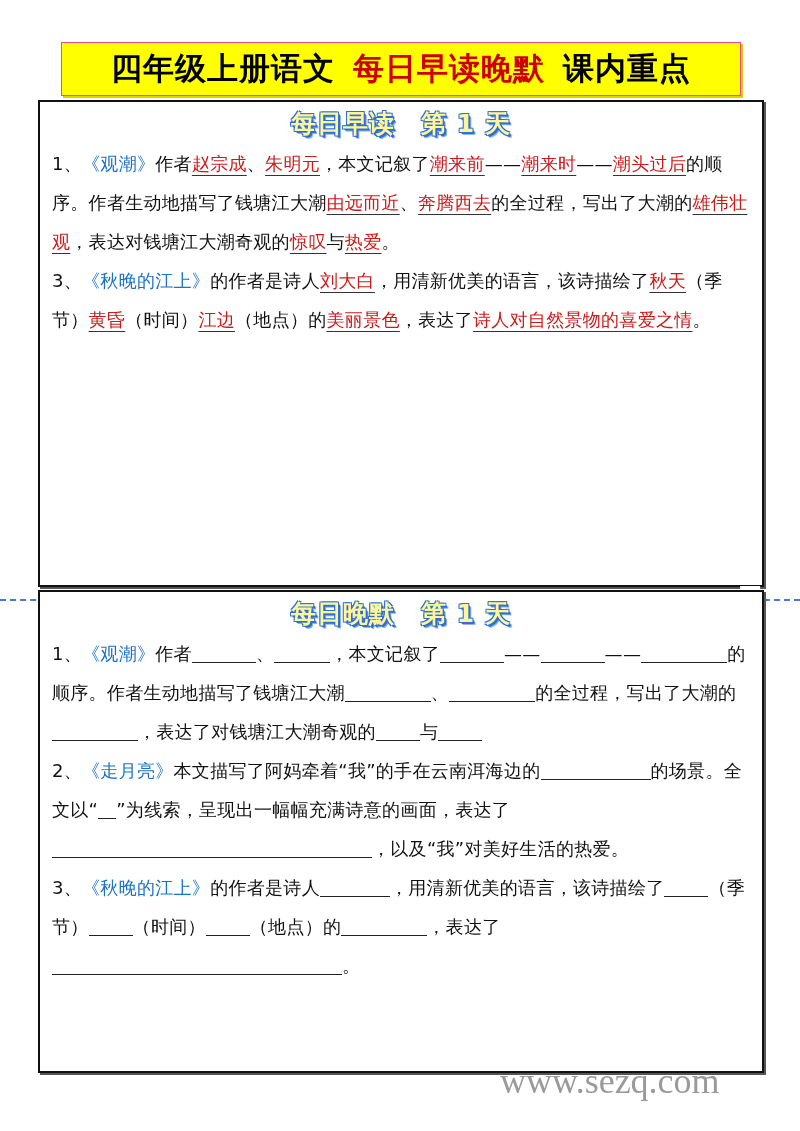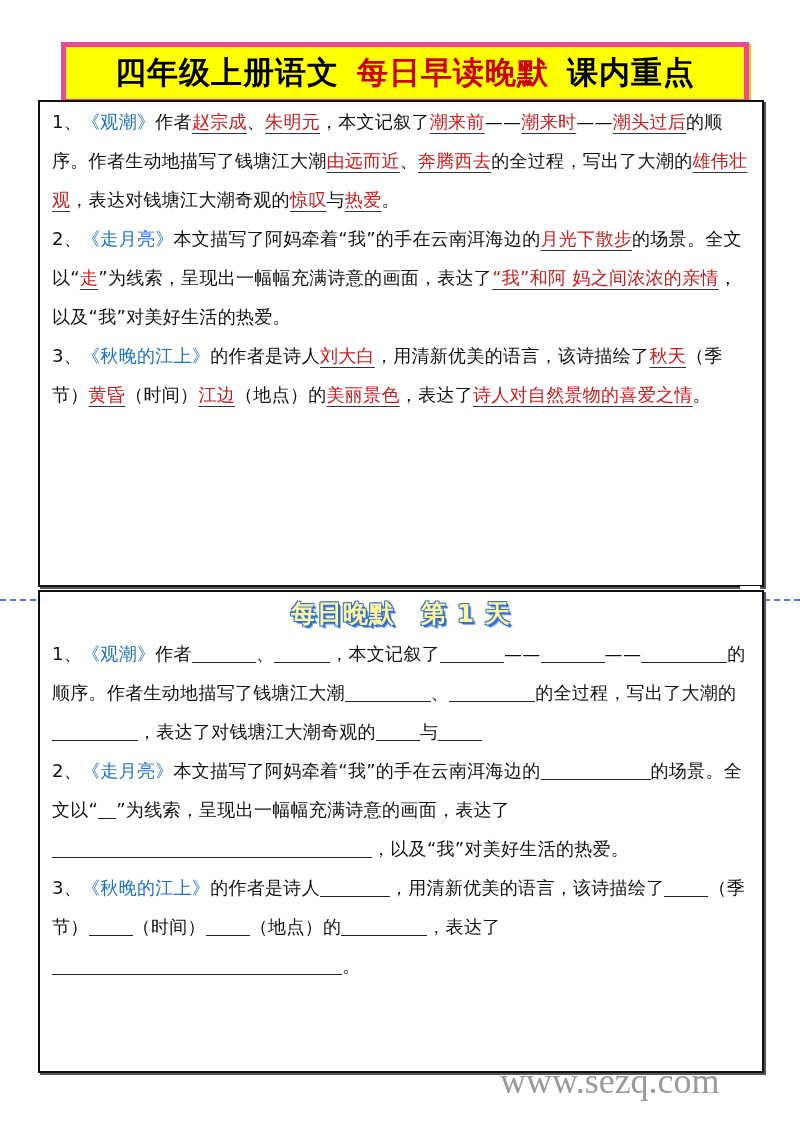--- a/index.html
+++ b/index.html
@@ -1,20 +1,20 @@
 <!DOCTYPE html>
 <html><head>
 <meta charset="utf-8">
 <style>
   html, body { margin:0; padding:0; background:#ffffff; }
   body { width:800px; height:1131px; position:relative; overflow:hidden;
          font-family:"DejaVu Sans", "Liberation Sans", sans-serif; color:#111; }
 
   .title-bar { position:absolute; left:61px; top:42px; width:678px; height:52px;
-    background:#ffff00; border:5px solid #ec4899; box-shadow:2px 2px 0 #e0d000;
+    background:#ffff00; border:1px solid #ec4899; box-shadow:2px 2px 0 #e0d000;
     display:flex; align-items:center; justify-content:center; white-space:nowrap;
     font-family:"DejaVu Serif", "Liberation Serif", serif; font-weight:bold; font-size:31px; letter-spacing:1px; }
   .title-bar .t-black { color:#000; }
   .title-bar .t-red { color:#cc0000; margin:10px 18px; }
 
   .box { position:absolute; left:38px; width:722px; border:2px solid #111;
          box-shadow:2px 2px 0 #555; background:#fff; }
   .box1 { top:100px; height:483px; }
   .box2 { top:590px; height:479px; }
 
@@ -44,23 +44,25 @@
 </head>
 <body>
 
 <div class="title-bar">
   <span class="t-black">四年级上册语文</span>
   <span class="t-red">每日早读晚默</span>
   <span class="t-black">课内重点</span>
 </div>
 
 <div class="box box1">
+  <div class="badge">
+    <span>每日早读</span><span class="gap"></span><span>第 1 天</span>
+  </div>
   <div>
       <div class="para"><span class="seg-plain">1、</span><span class="seg-title">《观潮》</span><span class="seg-plain">作者</span><span class="seg-ans">赵宗成</span><span class="seg-plain">、</span><span class="seg-ans">朱明元</span><span class="seg-plain">，本文记叙了</span><span class="seg-ans">潮来前</span><span class="seg-plain">——</span><span class="seg-ans">潮来时</span><span class="seg-plain">——</span><span class="seg-ans">潮头过后</span><span class="seg-plain">的顺序。作者生动地描写了钱塘江大潮</span><span class="seg-ans">由远而近</span><span class="seg-plain">、</span><span class="seg-ans">奔腾西去</span><span class="seg-plain">的全过程，写出了大潮的</span><span class="seg-ans">雄伟壮观</span><span class="seg-plain">，表达对钱塘江大潮奇观的</span><span class="seg-ans">惊叹</span><span class="seg-plain">与</span><span class="seg-ans">热爱</span><span class="seg-plain">。</span></div>
-      <div class="para"><span class="seg-plain">2、</span><span class="seg-title">《走月亮》</span><span class="seg-plain">本文描写了阿妈牵着“我”的手在云南洱海边的</span><span class="seg-ans">月光下散步</span><span class="seg-plain">的场景。全文以“</span><span class="seg-ans">走</span><span class="seg-plain">”为线索，呈现出一幅幅充满诗意的画面，表达了</span><span class="seg-ans">“我”和阿 妈之间浓浓的亲情</span><span class="seg-plain">，以及“我”对美好生活的热爱。</span></div>
       <div class="para"><span class="seg-plain">3、</span><span class="seg-title">《秋晚的江上》</span><span class="seg-plain">的作者是诗人</span><span class="seg-ans">刘大白</span><span class="seg-plain">，用清新优美的语言，该诗描绘了</span><span class="seg-ans">秋天</span><span class="seg-plain">（季节）</span><span class="seg-ans">黄昏</span><span class="seg-plain">（时间）</span><span class="seg-ans">江边</span><span class="seg-plain">（地点）的</span><span class="seg-ans">美丽景色</span><span class="seg-plain">，表达了</span><span class="seg-ans">诗人对自然景物的喜爱之情</span><span class="seg-plain">。</span></div>
     </div>
 </div>
 
 <div class="cut-line"></div>
 <span class="scissors">✂</span>
 
 <div class="box box2">
   <div class="badge">
     <span>每日晚默</span><span class="gap"></span><span>第 1 天</span>

